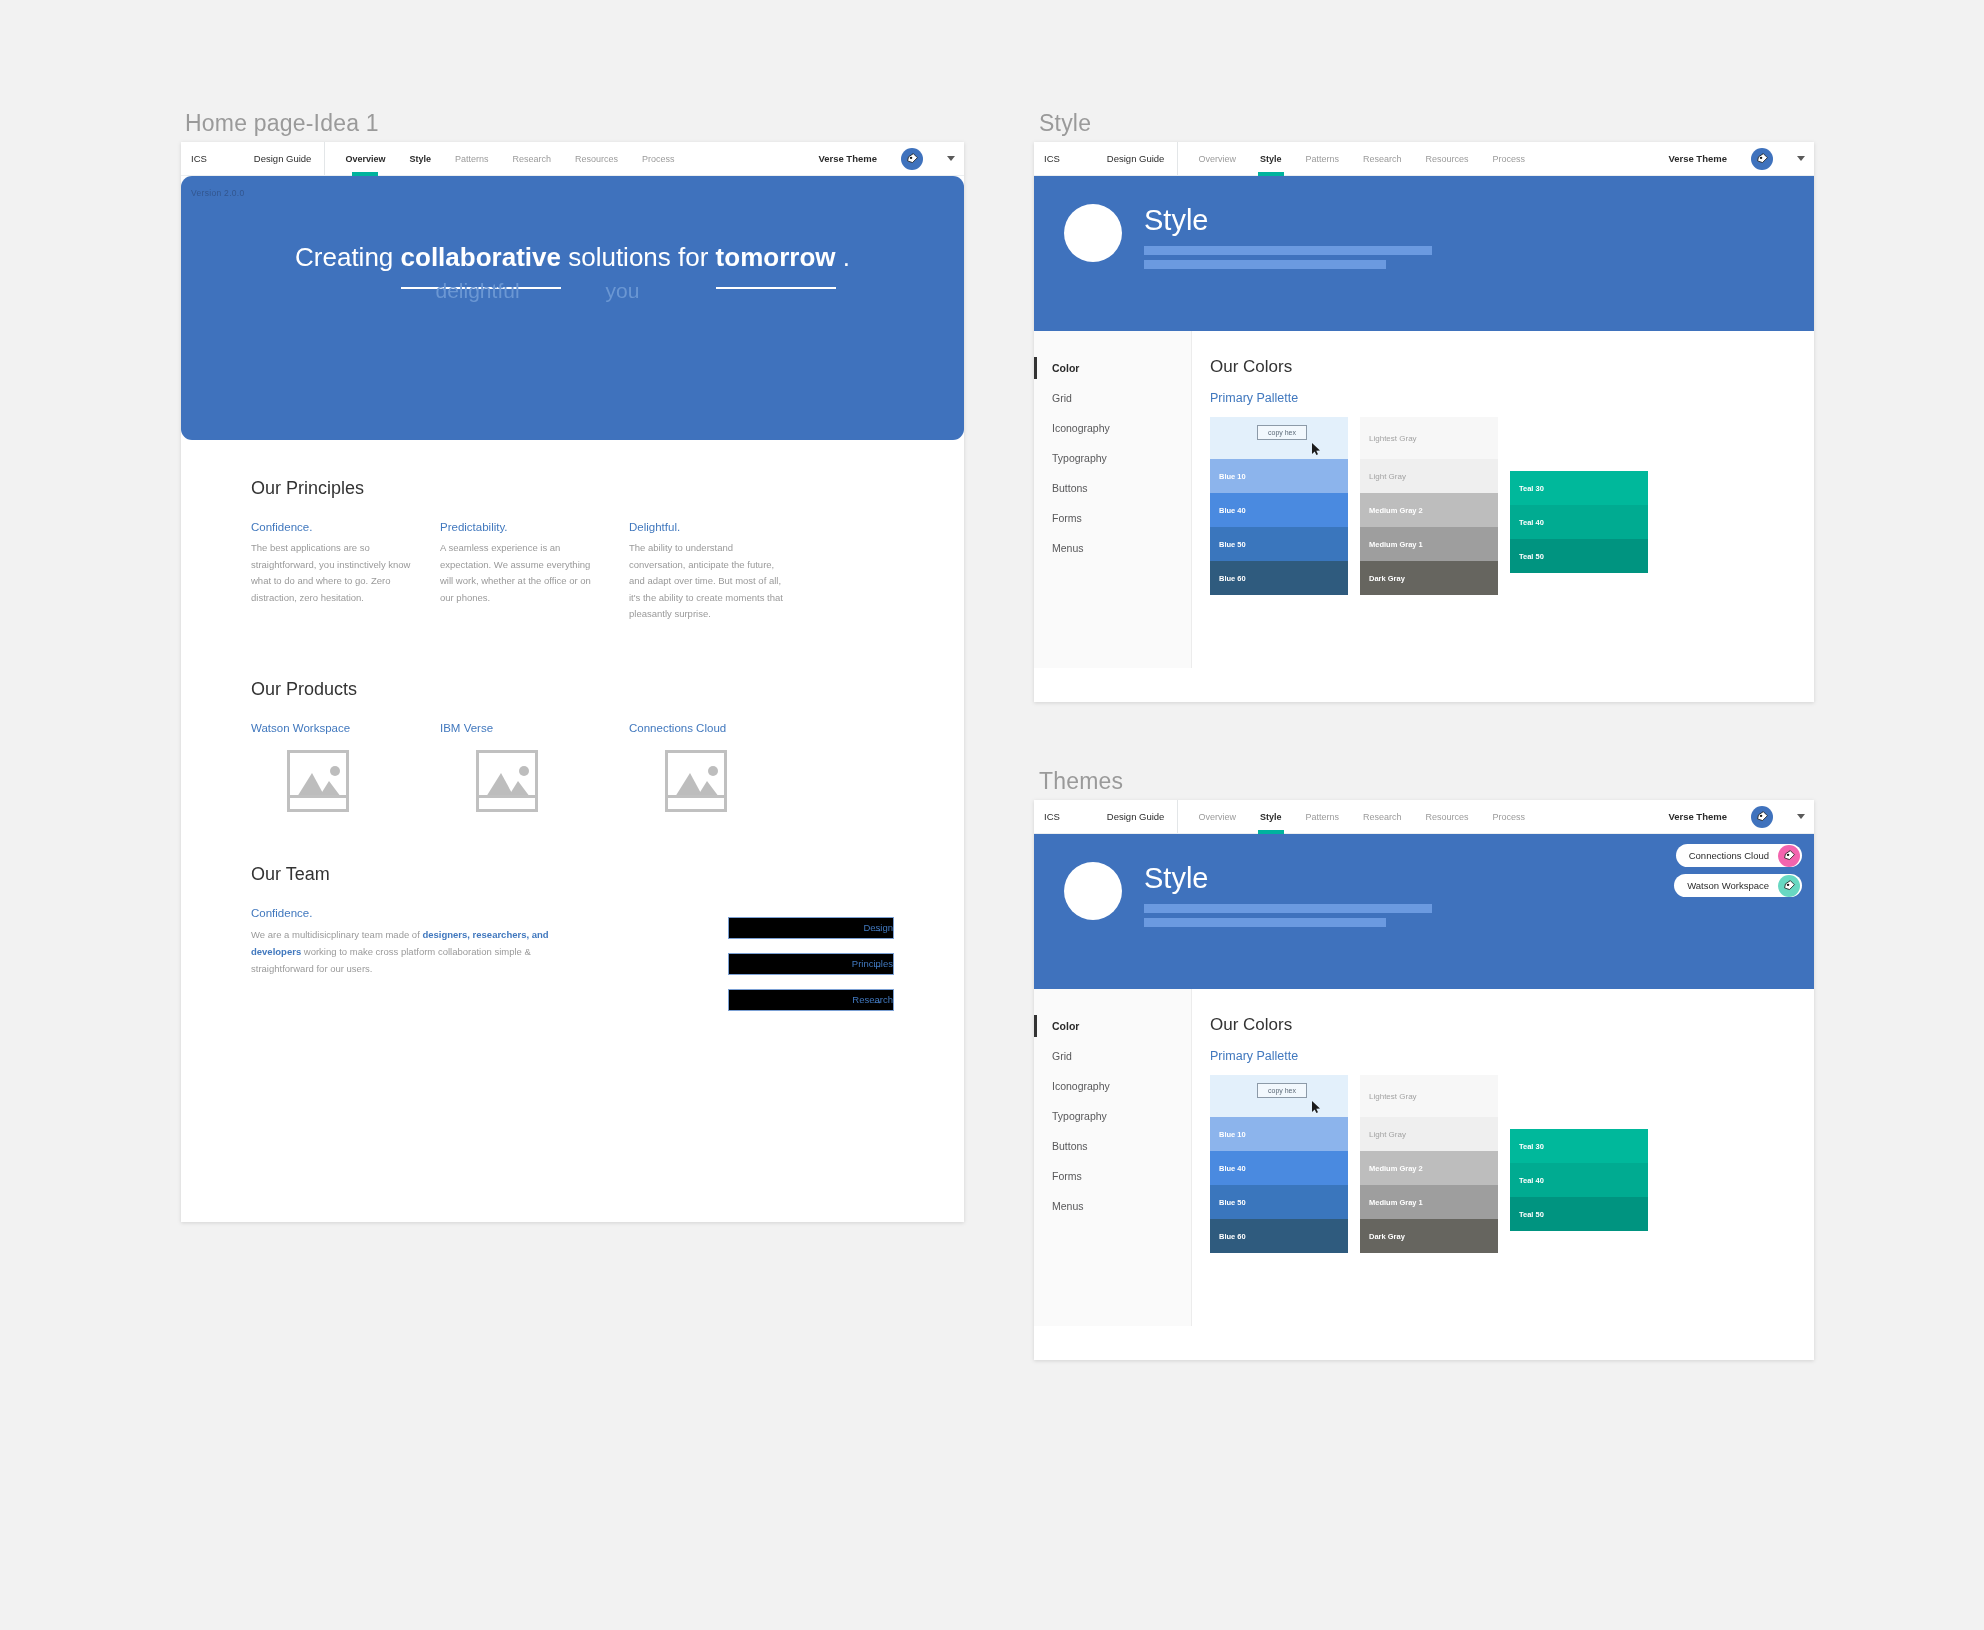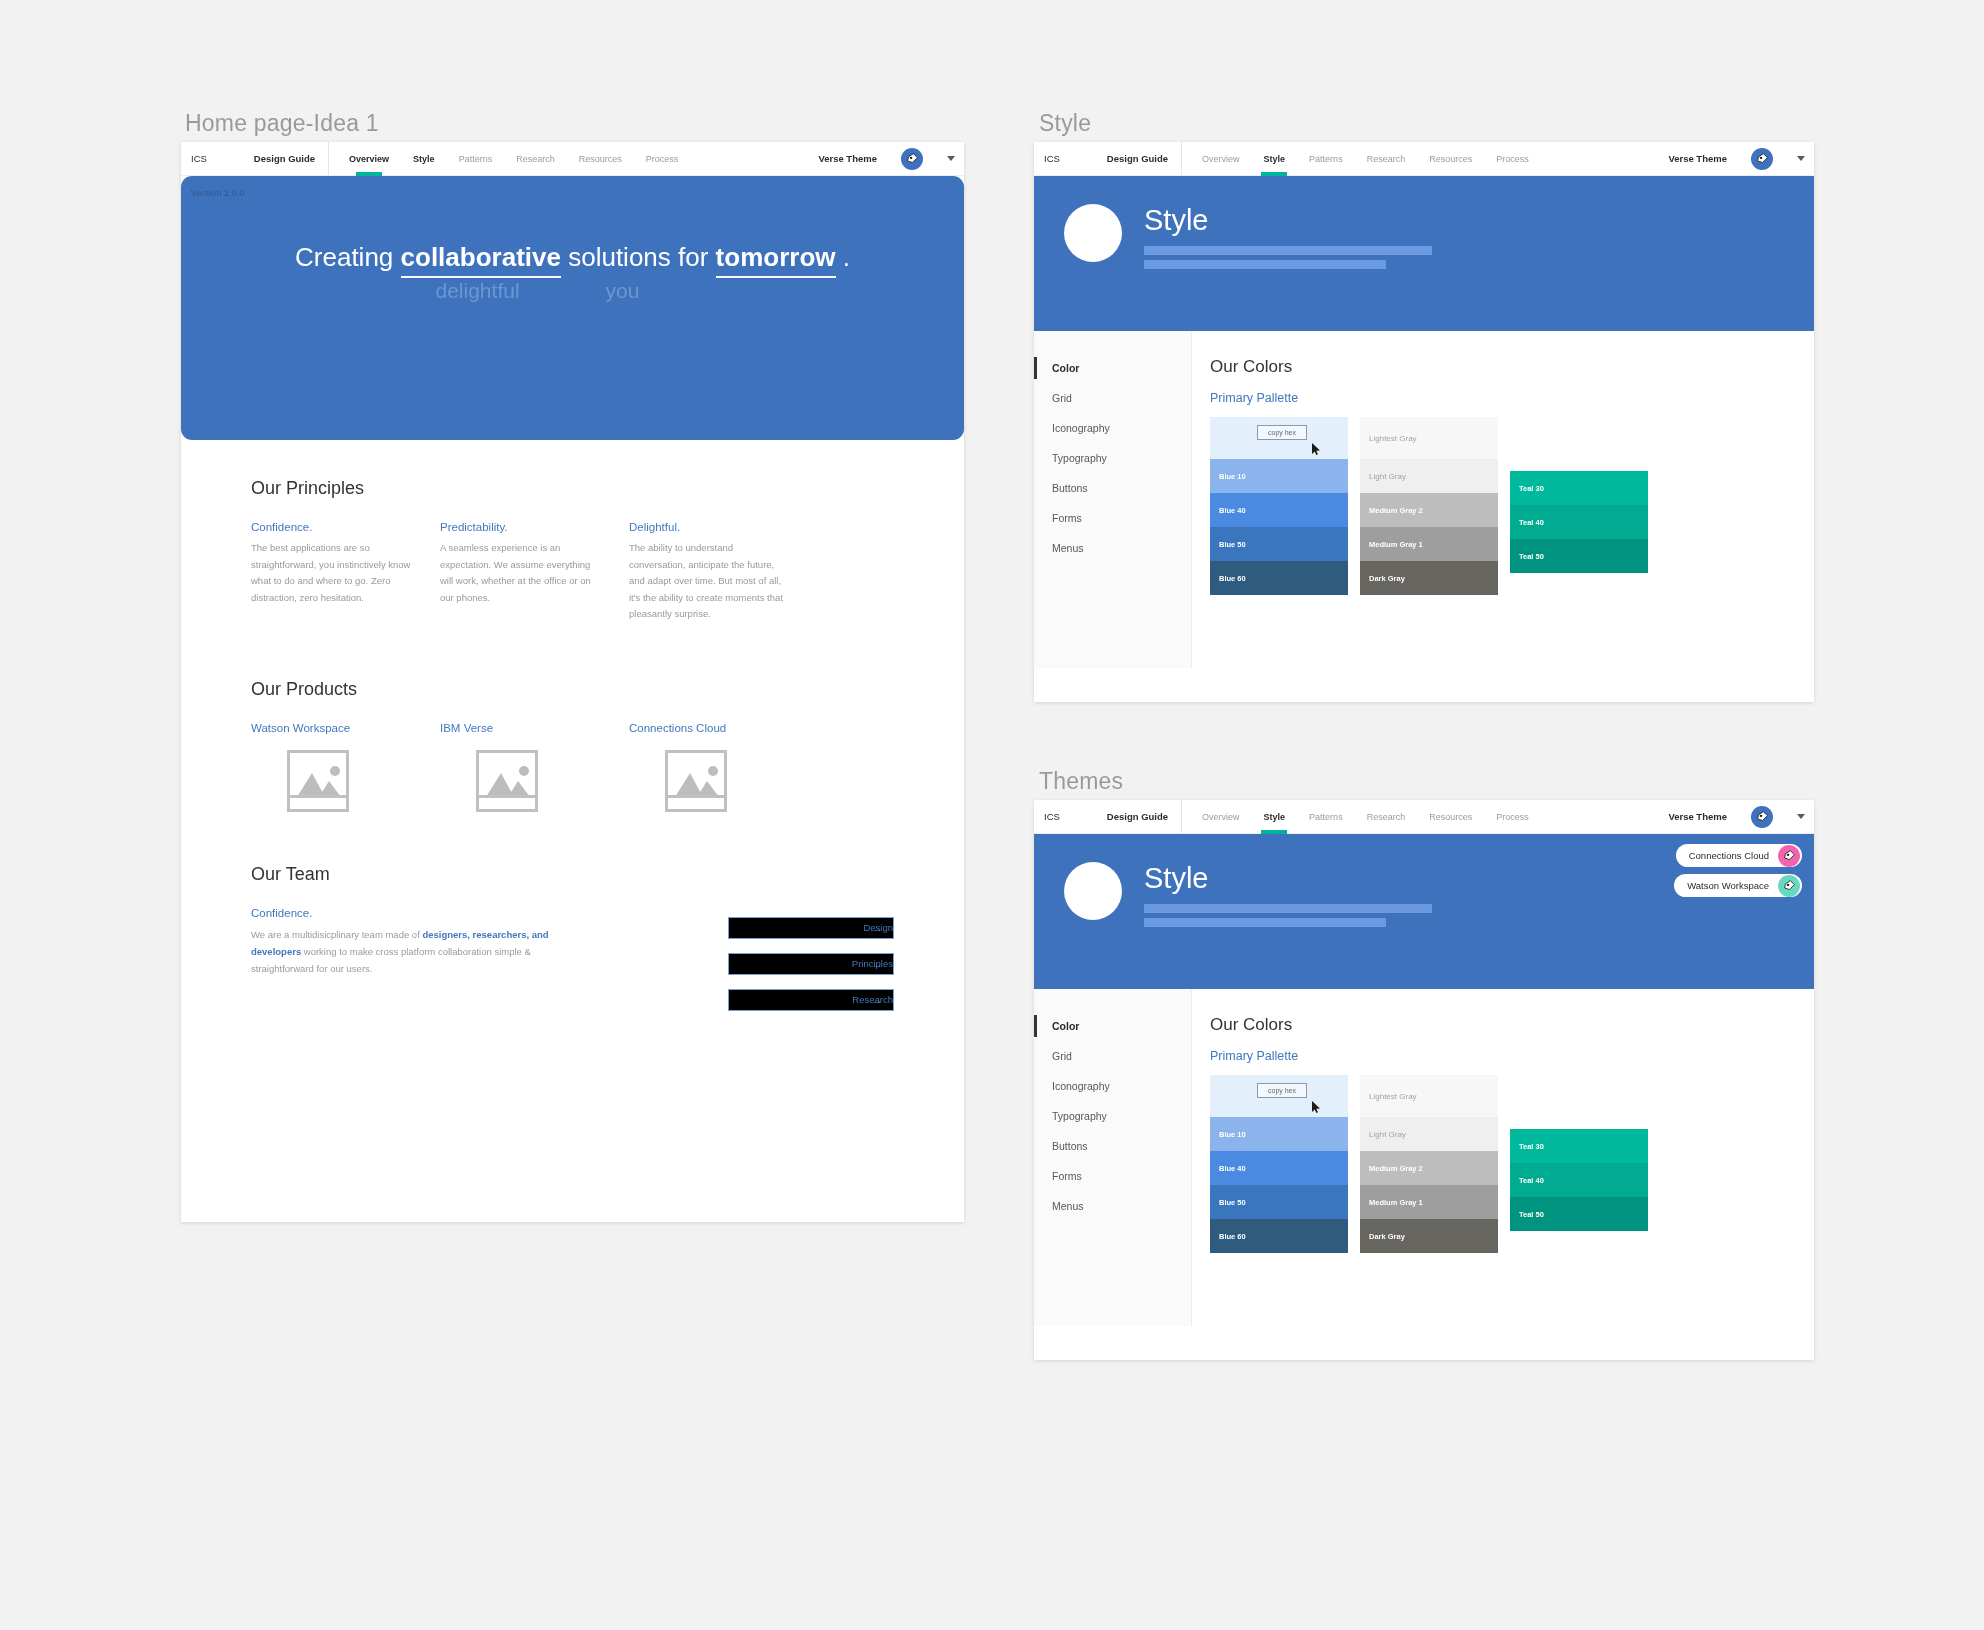--- a/index.html
+++ b/index.html
@@ -37,21 +37,21 @@
     border-bottom: 1px solid #eceff1;
     position: relative;
   }
   .nav-brand {
     display: flex; align-items: center;
     padding: 0 13px 0 10px;
     font-size: 9.5px; color: #2b2b2b;
     white-space: nowrap;
     border-right: 1px solid #e3e6e8;
   }
-  .nav-brand b { font-weight: 700; margin-left: 3px; padding-left: 44px; }
+  .nav-brand b { font-weight: 400; margin-left: 3px; padding-left: 44px; }
   .nav-links { display: flex; align-items: stretch; margin-left: 8px; }
   .nav-link {
     position: relative;
     display: flex; align-items: center;
     padding: 0 12px;
     font-size: 9px;
     color: #9b9b9b;
     white-space: nowrap;
     cursor: pointer;
   }
@@ -90,21 +90,21 @@
     padding: 12px 0 0 0;
     border-radius: 11px;
   }
   .hero-version { font-size: 8.5px; color: #32568f; padding-left: 10px; letter-spacing:.3px; }
   .hero-lines { padding: 44px 0 0 0; }
   .hero-line1 {
     font-size: 26px; color: #ffffff; font-weight: 300;
     text-align: center; white-space: nowrap;
   }
   .hero-line1 .strong {
-    font-weight: 700; border-bottom: 2px solid #fff; padding-bottom: 4px;
+    font-weight: 700; border-bottom: 2px solid #fff; padding-bottom: 15px;
   }
   .hero-sub-row {
     display: flex; justify-content: center;
     font-size: 21px; color: #6b97d3; font-weight: 300;
     margin-top: 6px;
   }
   .hero-sub-row .c1 { width: 266px; text-align: left; padding-left: 96px; }
   .hero-sub-row .c2 { width: 200px; text-align: left; }
 
   

